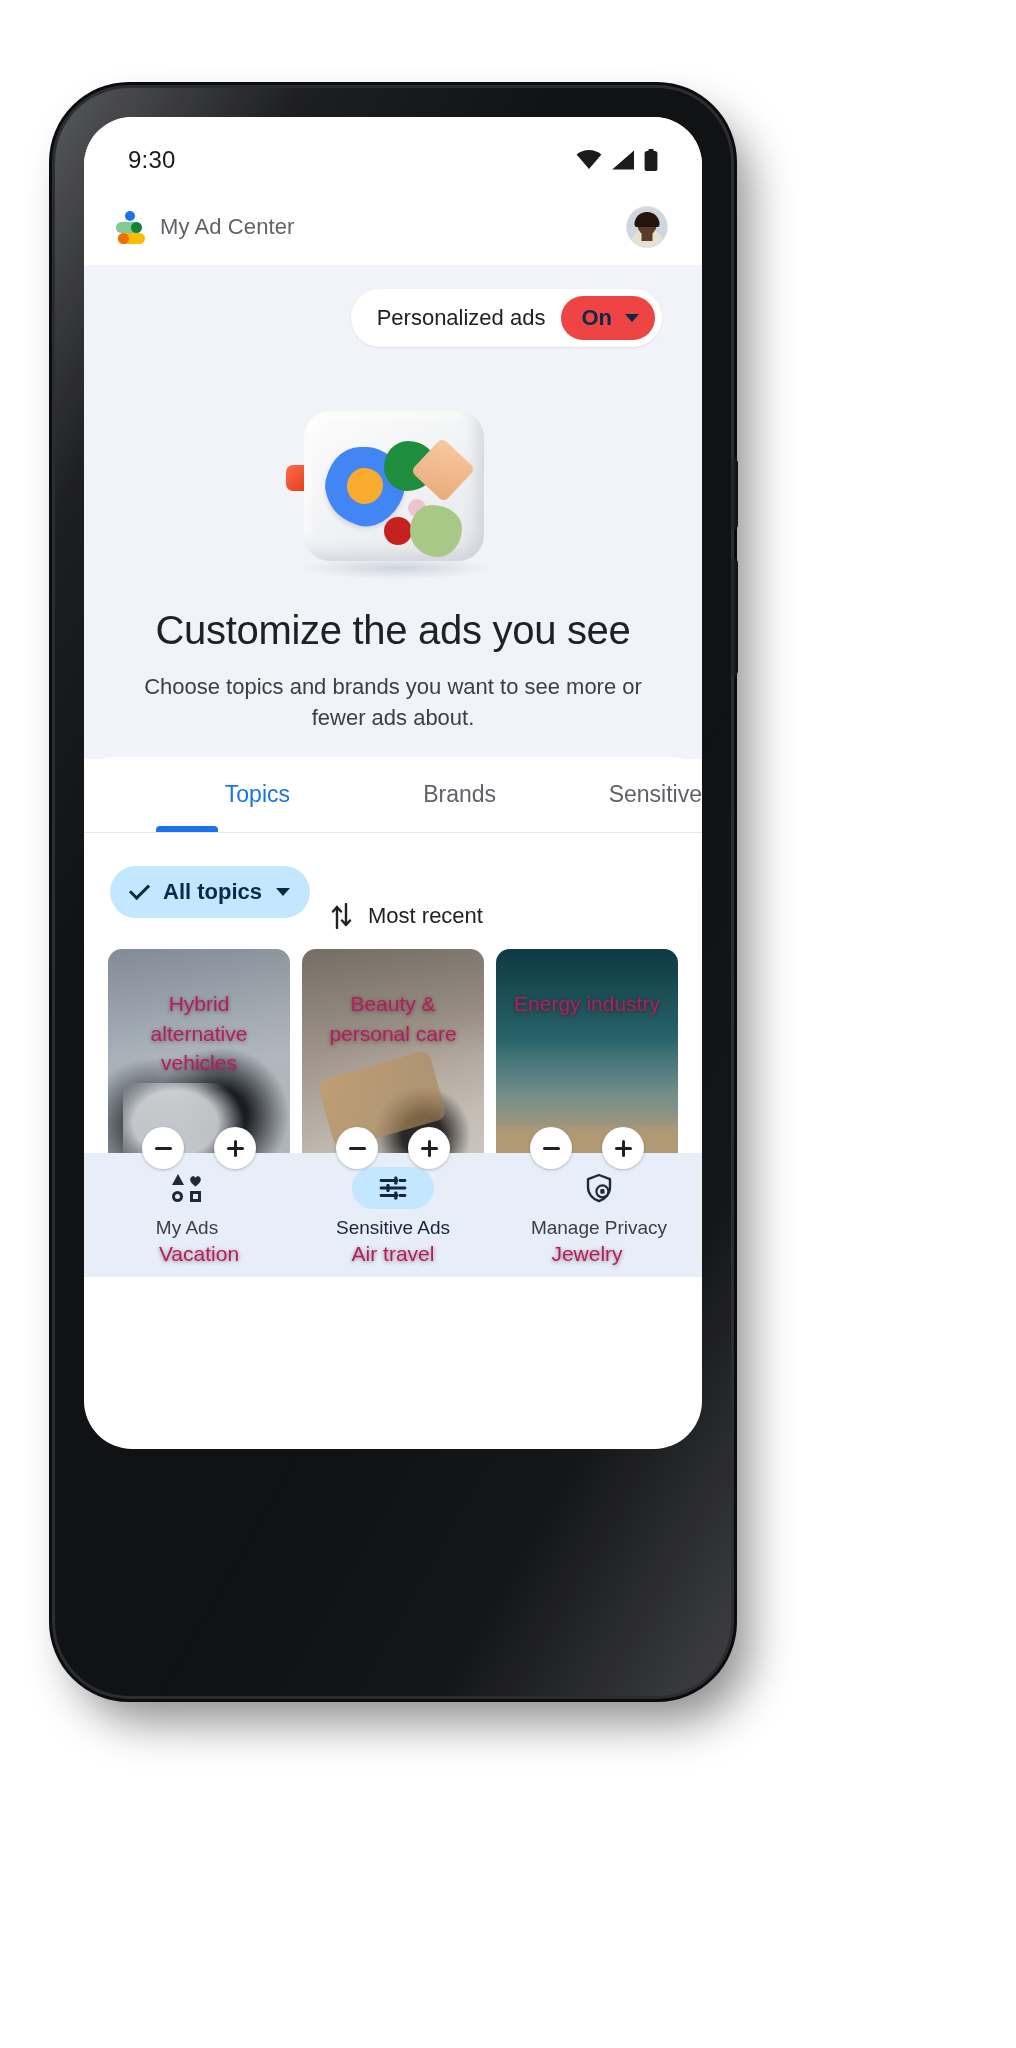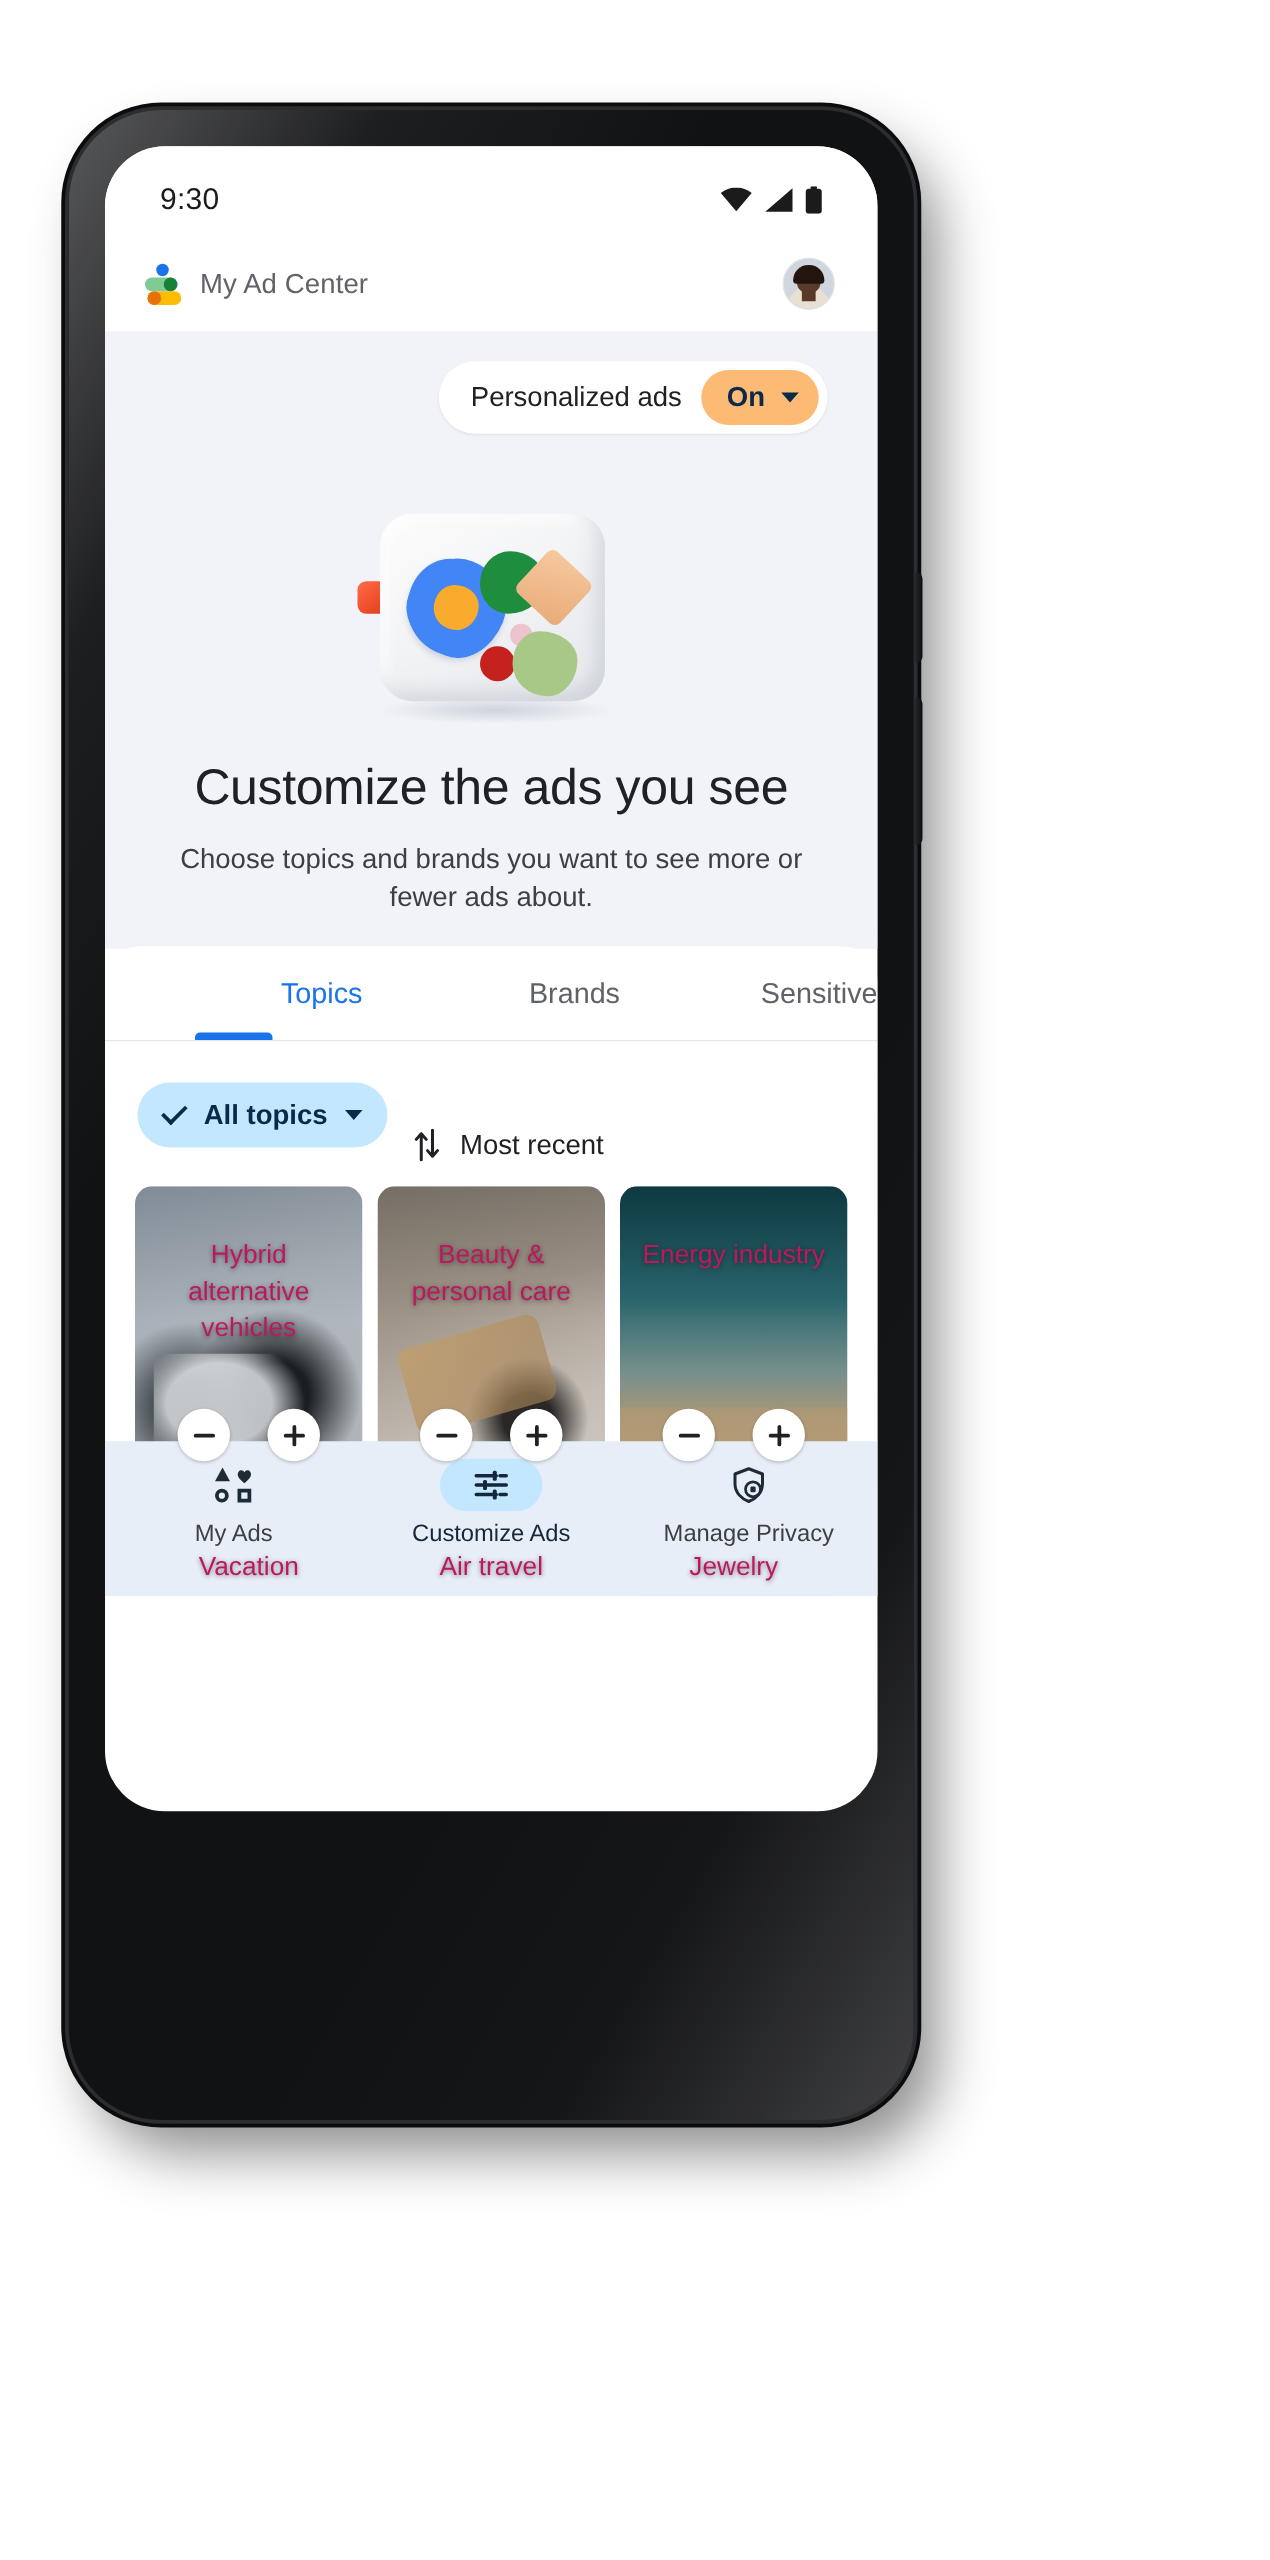--- a/index.html
+++ b/index.html
@@ -181,21 +181,21 @@
   }
   .personalized-chip-label {
     font-size: 22px;
     color: #202124;
     white-space: nowrap;
   }
   .on-pill {
     display: flex;
     align-items: center;
     gap: 13px;
-    background: #fdba74;
+    background: #ef4444;
     border-radius: 26px;
     height: 44px;
     padding: 0 16px 0 20px;
   }
   .on-pill-label {
     font-size: 22px;
     font-weight: bold;
     color: #0b2a4a;
   }
   .caret-down {
@@ -733,21 +733,21 @@
           <div class="nav-item active">
             <div class="nav-icon-pill active">
               <svg width="30" height="28" viewBox="0 0 30 28">
                 <path d="M3 6.5 H19 M3 14 H27 M3 21.5 H19" stroke="#17263a" stroke-width="2.8" stroke-linecap="round"></path>
                 <path d="M22 6.5 H27 M22 21.5 H27" stroke="#17263a" stroke-width="2.8" stroke-linecap="round"></path>
                 <rect x="16.2" y="2.6" width="3.2" height="8" rx="1.2" fill="#17263a"></rect>
                 <rect x="8.4" y="10" width="3.2" height="8" rx="1.2" fill="#17263a"></rect>
                 <rect x="16.2" y="17.6" width="3.2" height="8" rx="1.2" fill="#17263a"></rect>
               </svg>
             </div>
-            <div class="nav-label">Customize Ads</div>
+            <div class="nav-label">Sensitive Ads</div>
           </div>
 
           <div class="nav-item">
             <div class="nav-icon-pill">
               <svg width="30" height="30" viewBox="0 0 30 30">
                 <path d="M15 2 L26 6.2 V14 C26 21 21 26 15 28.2 C9 26 4 21 4 14 V6.2 Z" fill="none" stroke="#1f2a37" stroke-width="2.4" stroke-linejoin="round"></path>
                 <circle cx="18.4" cy="18.4" r="6" fill="#e8eef7" stroke="#1f2a37" stroke-width="2.2"></circle>
                 <rect x="16.3" y="16.1" width="4.2" height="4.6" rx="1" fill="#1f2a37"></rect>
               </svg>
             </div>

